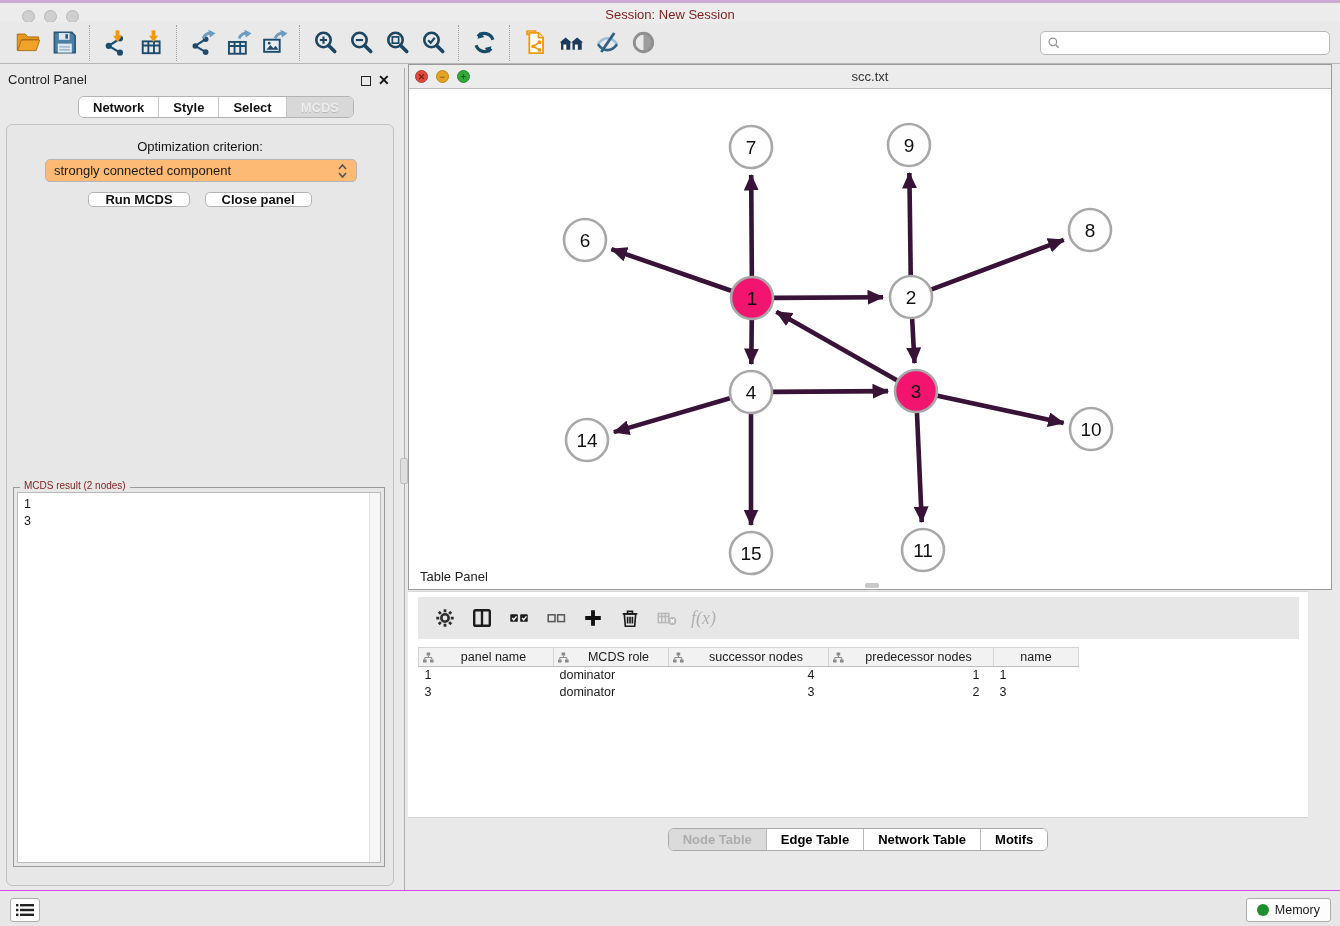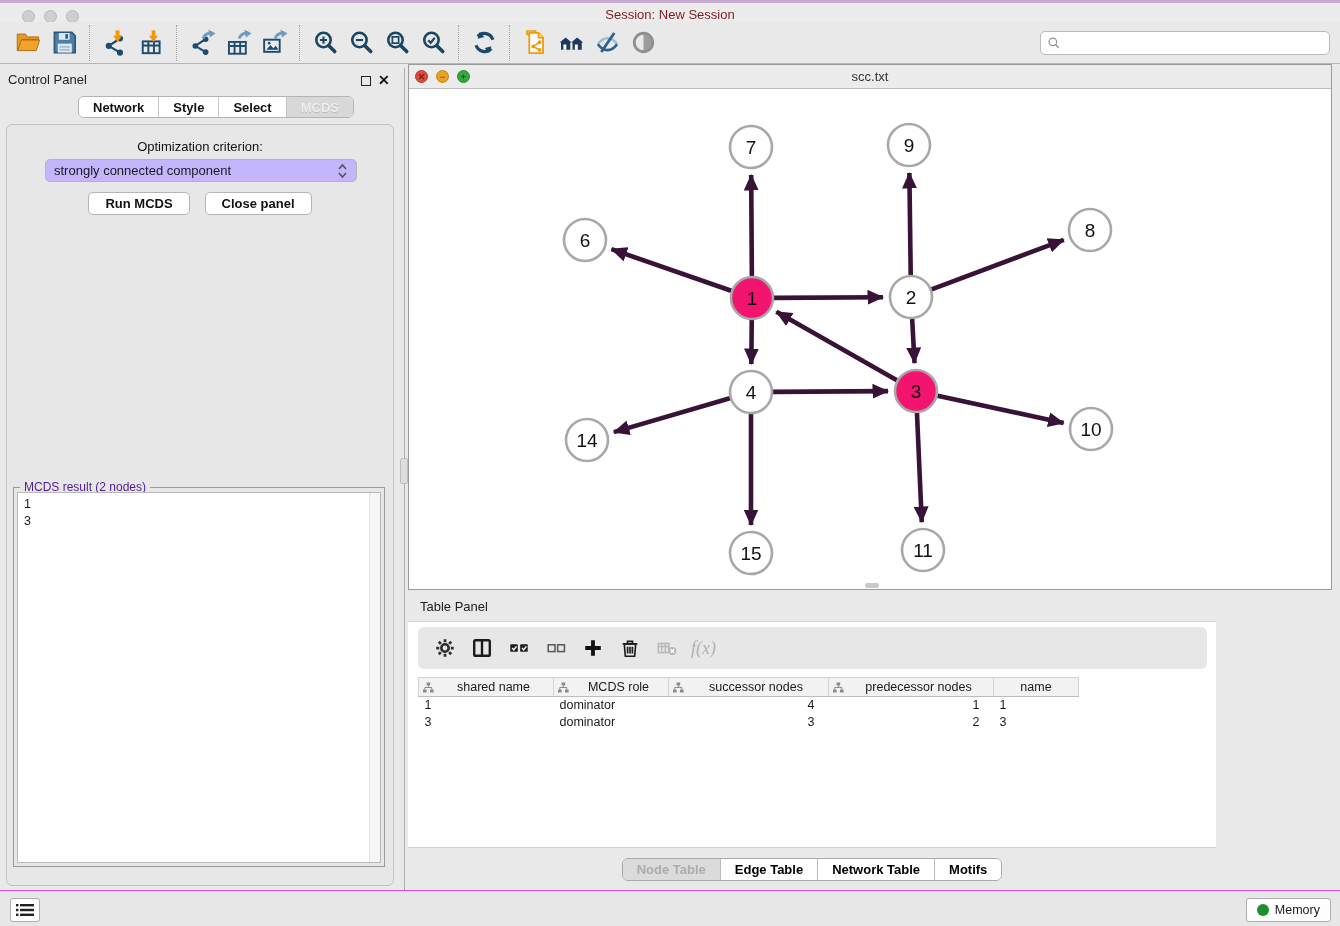--- a/index.html
+++ b/index.html
@@ -24,49 +24,49 @@
   #control-panel { position:absolute; left:0; top:68px; width:400px; height:818px; }
   .panel-title { position:absolute; left:8px; top:4px; font-size:13px; color:#222; }
   .panel-float { position:absolute; width:10px; height:10px; border:1.6px solid #222; top:8px; }
   .panel-close { position:absolute; top:4px; font-size:14px; font-weight:bold; color:#111; }
   .cp-tabs { position:absolute; left:78px; top:28px; height:22px; display:flex; border:1px solid #B3B3B3; border-radius:6px; overflow:hidden; background:#fff; }
   .cp-tab { padding:2px 14px; font-size:13px; font-weight:700; background:#fff; color:#111; border-right:1px solid #C6C6C6; display:flex; align-items:center; }
   .cp-tab:last-child { border-right:none; }
   .cp-tab.active { background:#D8D8D8; color:#EDEDED; text-shadow:0 1px 0 #bbb;text-align:right; }
   .cp-inner { position:absolute; left:6px; top:56px; width:388px; height:762px; background:#E7E7E7; border:1px solid #C2C2C2; border-radius:6px; }
   .opt-label { position:absolute; left:0; width:100%; top:14px; text-align:center; font-size:13px; color:#111; }
-  .criterion-select { position:absolute; left:38px; top:34px; width:312px; height:23px; background:#c4b5fd; border:1px solid #B5B5B5; border-radius:5px; display:flex; align-items:center; padding:0 8px; font-size:13px; }
+  .criterion-select { position:absolute; left:38px; top:34px; width:312px; height:23px; background:#fdba74; border:1px solid #B5B5B5; border-radius:5px; display:flex; align-items:center; padding:0 8px; font-size:13px; }
   .criterion-stepper { margin-left:auto; width:11px; height:16px; }
   .cp-buttons { position:absolute; left:0; top:67px; width:100%; display:flex; justify-content:center; gap:15px; }
-  .cp-btn { height:23px; background:#fff; border:1px solid #B5B5B5; border-radius:5px; padding:0 16px; font-size:13px; font-weight:700; color:#111; display:flex; align-items:center; }
+  .cp-btn { height:15px; background:#fff; border:1px solid #B5B5B5; border-radius:5px; padding:0 16px; font-size:13px; font-weight:700; color:#111; display:flex; align-items:center; }
   .result-group { position:absolute; left:6px; top:362px; width:372px; height:380px; border:1px solid #9A9A9A; }
-  .result-legend { position:absolute; left:6px; top:-8px; background:#E7E7E7; padding:0 4px; font-size:12px; color:#4c1d95; }
+  .result-legend { position:absolute; left:6px; top:-8px; background:#E7E7E7; padding:0 4px; font-size:10px; color:#7f1d1d; }
   .result-text { position:absolute; left:3px; top:4px; right:3px; bottom:3px; background:#fff; border:1px solid #B9B9B9; font-size:12.5px; line-height:17px; padding:3px 6px; white-space:pre-line; }
   .result-scroll { position:absolute; right:4px; top:5px; bottom:4px; width:11px; background:#F6F6F6; border-left:1px solid #E3E3E3; }
 
   
   #v-splitter { position:absolute; left:400px; top:68px; width:8px; height:822px; }
   #v-splitter .line { position:absolute; left:4px; top:0; bottom:0; width:1px; background:#ADADAD; }
   #v-splitter .grip { position:absolute; left:0px; top:390px; width:8px; height:26px; background:#DEDEDE; border:1px solid #BDBDBD; border-radius:2px; }
 
   
   #network-window { position:absolute; left:408px; top:64px; width:924px; height:526px; background:#fff; border:1px solid #9A9A9A; }
   .nw-titlebar { position:absolute; left:0; top:0; right:0; height:24px; background:#ECECEC; border-bottom:1px solid #BDBDBD; }
   .nw-title { position:absolute; left:0; right:0; top:4px; text-align:center; font-size:13px; color:#333; }
   .tl { position:absolute; top:5px; width:13px; height:13px; border-radius:50%; font-size:9px; line-height:12px; text-align:center; font-weight:bold; }
   .tl-close { left:6px; background:#DC4B3E; border:1px solid #B23A2F; color:#7D1C14; }
   .tl-min   { left:27px; background:#E6A323; border:1px solid #BF871A; color:#8D5E0D; }
   .tl-max   { left:48px; background:#33A73A; border:1px solid #2A8A30; color:#14601A; }
   #graph-canvas { position:absolute; left:0; top:24px; width:922px; height:500px; background:#fff; }
   .h-scroll-thumb { position:absolute; left:456px; bottom:1px; width:14px; height:5px; background:#C9C9C9; border-radius:2px; }
 
   
-  #table-panel { position:absolute; left:408px; top:595px; width:808px; height:295px; }
+  #table-panel { position:absolute; left:408px; top:565px; width:900px; height:295px; }
   #table-panel .panel-body { position:absolute; left:0; top:26px; right:0; bottom:0; background:#fff; border-top:1px solid #D8D8D8; }
-  .tp-toolbar { position:absolute; left:10px; top:5px; right:9px; height:42px; background:#E7E7E7; display:flex; align-items:center; padding-left:8px;border-radius:6px; }
+  .tp-toolbar { position:absolute; left:10px; top:5px; right:9px; height:42px; background:#E7E7E7; display:flex; align-items:center; padding-left:8px; }
   .tp-btn { width:37px; height:34px; display:flex; align-items:center; justify-content:center; }
   .tp-btn svg { width:22px; height:22px; }
   .fx-label { font-style:italic; font-family:"Liberation Serif", serif; font-size:18px; color:#B0B0B0; }
   .data-table { position:absolute; left:10px; top:55px; border-collapse:collapse; font-size:12.5px; }
   .data-table th { background:#F2F2F2; border:1px solid #D4D4D4; border-bottom:1px solid #BDBDBD; font-weight:400; height:19px; padding:0 4px; }
   .th-inner { display:flex; align-items:center; gap:4px; }
   .th-inner span { flex:1; text-align:center; }
   .data-table td { height:17px; padding:0 6px; border:none; }
   td.al-right { text-align:right; padding-right:14px; }
   .tp-bottom { position:absolute; left:0; right:0; bottom:0; height:43px; background:#E9E9E9; border-top:1px solid #D2D2D2; display:flex; align-items:center; justify-content:center; }
@@ -436,21 +436,21 @@
             <th style="width: 135px;">
               <div class="th-inner">
                 <svg width="11" height="11" viewBox="0 0 11 11">
                   <g fill="#8A8A8A">
                     <rect x="3.6" y="0.5" width="3.6" height="3"></rect>
                     <rect x="0" y="7.5" width="3.6" height="3"></rect>
                     <rect x="7" y="7.5" width="3.6" height="3"></rect>
                   </g>
                   <path d="M5.4 3.5v2M1.8 7.5v-2h7v2" stroke="#8A8A8A" fill="none"></path>
                 </svg>
-                <span>shared name</span>
+                <span>panel name</span>
               </div>
             </th>
             <th style="width: 115px;">
               <div class="th-inner">
                 <svg width="11" height="11" viewBox="0 0 11 11">
                   <g fill="#8A8A8A">
                     <rect x="3.6" y="0.5" width="3.6" height="3"></rect>
                     <rect x="0" y="7.5" width="3.6" height="3"></rect>
                     <rect x="7" y="7.5" width="3.6" height="3"></rect>
                   </g>

